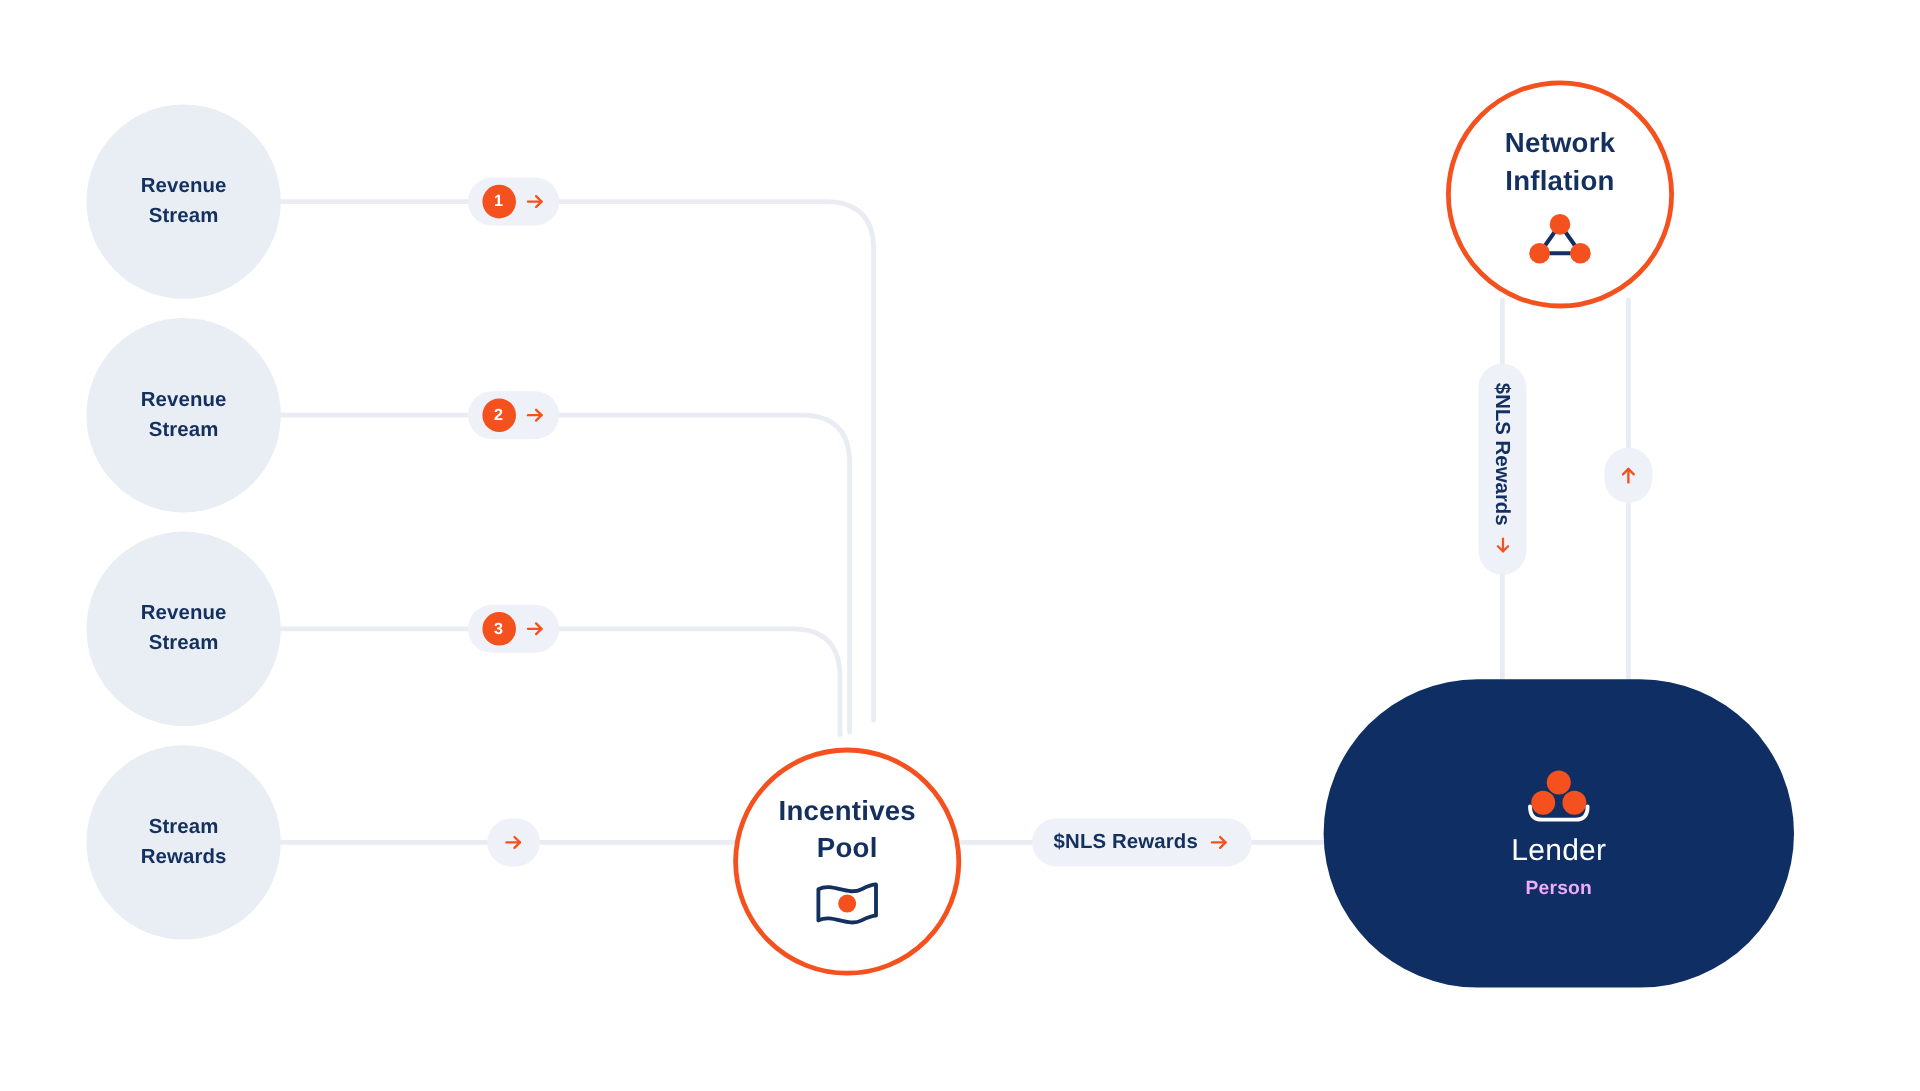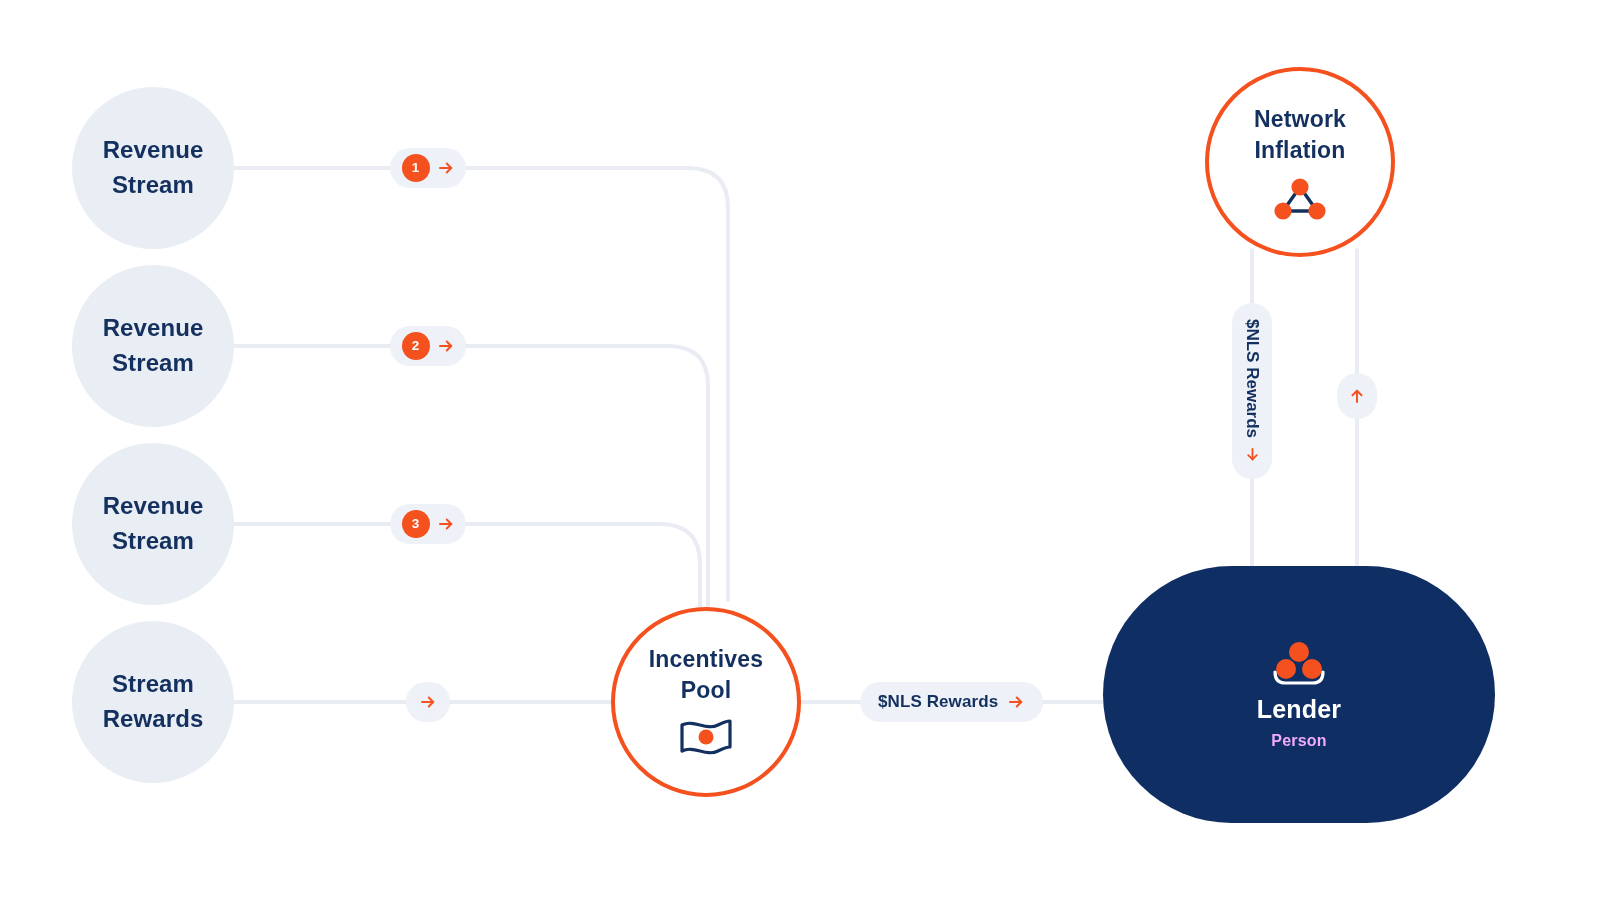--- a/index.html
+++ b/index.html
@@ -30,21 +30,21 @@
     position: absolute;
     width: 162px;
     height: 162px;
     border-radius: 50%;
     background: #e9edf4;
     display: flex;
     flex-direction: column;
     align-items: center;
     justify-content: center;
     color: #13305f;
-    font-size: 24px;
+    font-size: 17px;
     font-weight: bold;
     line-height: 1.45;
     letter-spacing: .1px;
     text-align: center;
   }
 
   
   .ring-node {
     position: absolute;
     border-radius: 50%;
@@ -72,21 +72,21 @@
     border-radius: 200px;
     display: flex;
     flex-direction: column;
     align-items: center;
     justify-content: center;
     box-sizing: border-box;
   }
   .lender-title {
     color: #ffffff;
     font-size: 25px;
-    font-weight: bold;
+    font-weight: normal;
     letter-spacing: .2px;
     margin-top: 4px;
   }
   .lender-sub {
     color: #f0abfc;
     font-size: 16px;
     font-weight: bold;
     margin-top: 8px;
     letter-spacing: .2px;
   }
@@ -227,21 +227,21 @@
     </svg>
   </div>
 
   <div class="badge badge-arrow-only" style="left:406px; top:682px;">
     <svg class="arrow-ico" width="18" height="18" viewBox="0 0 24 24" fill="none" stroke="#f4511e" stroke-width="2.6" stroke-linecap="round" stroke-linejoin="round">
       <path d="M4 12h15"></path>
         <path d="M13 6l6 6-6 6"></path>
     </svg>
   </div>
 
-  <div class="ring-node" style="left:611px; top:607px; width:190px; height:190px;">
+  <div class="ring-node" style="left:611px; top:623px; width:190px; height:190px;">
     <div class="ring-title">Incentives</div>
     <div class="ring-title">Pool</div>
     <svg width="60" height="44" viewBox="0 0 60 44" style="margin-top:10px;">
       <path d="M6 9 C 18 3, 30 15, 42 9 C 48 6, 52 5, 54 5 L 54 31
                C 52 31, 48 32, 42 35 C 30 41, 18 29, 6 35 Z" fill="none" stroke="#13305f" stroke-width="3.2" stroke-linejoin="round" stroke-linecap="round"></path>
       <circle cx="30" cy="21" r="7.5" fill="#f4511e"></circle>
     </svg>
   </div>
 
   <div class="badge badge-text" style="left:860px; top:682px;">

